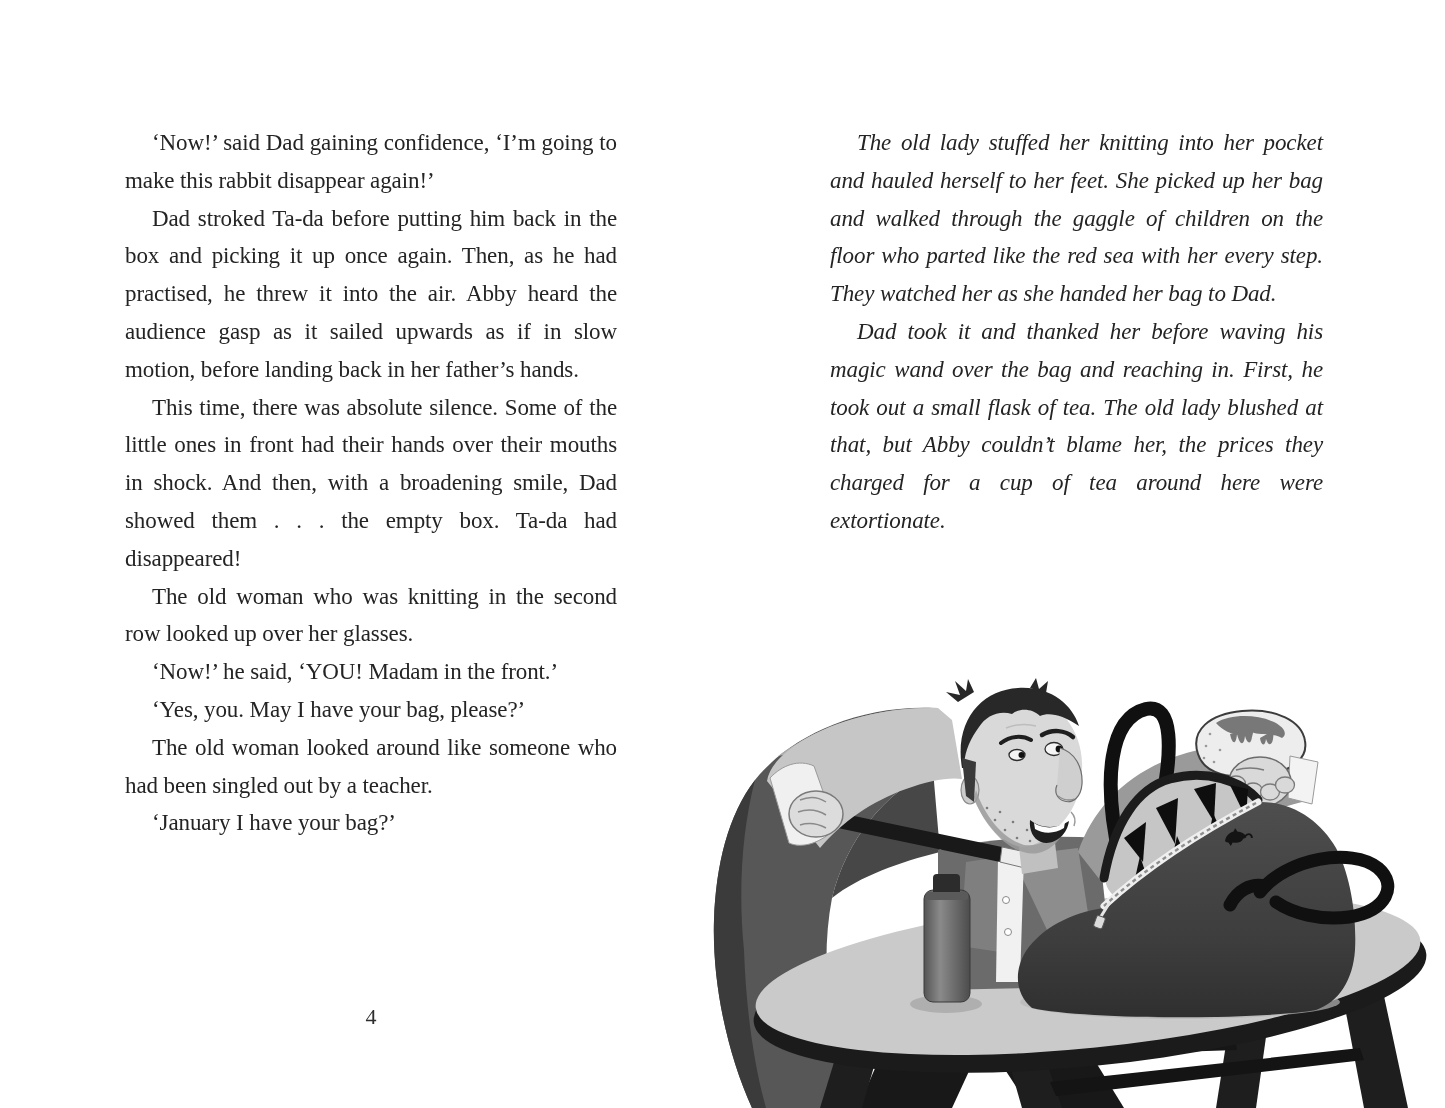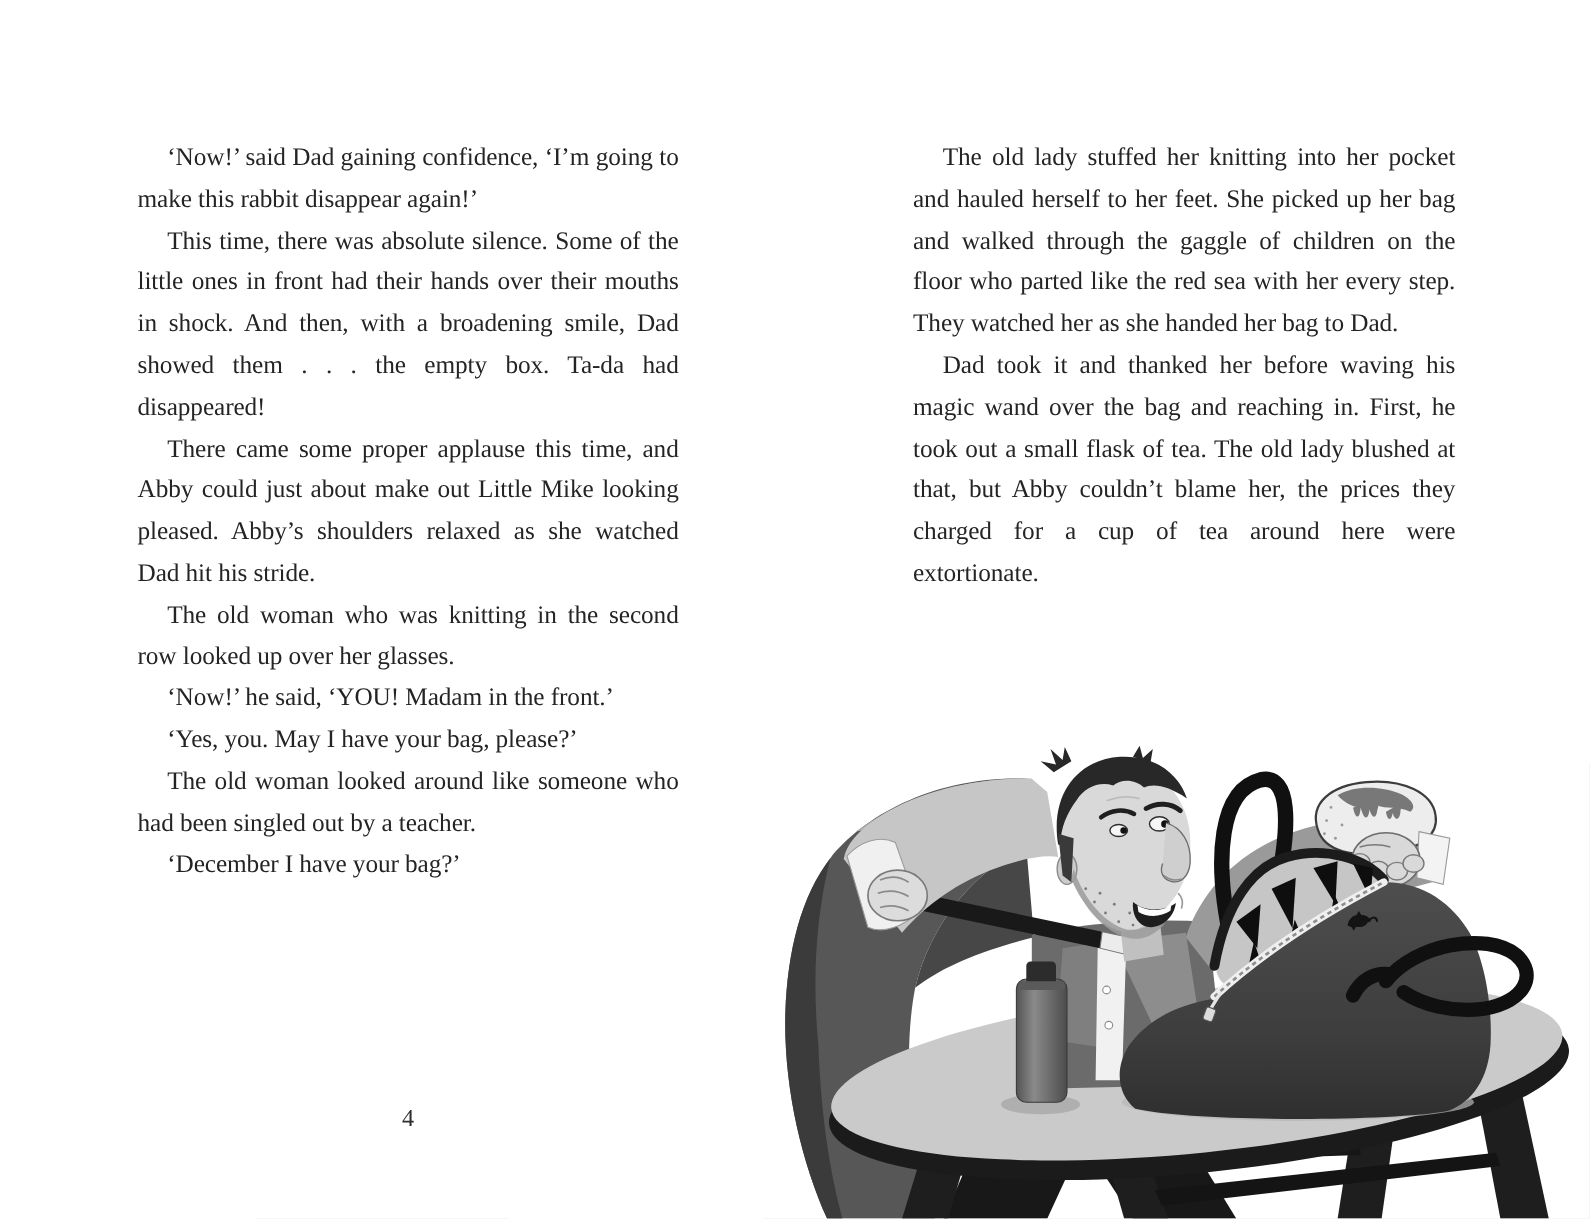--- a/index.html
+++ b/index.html
@@ -6,42 +6,42 @@
   .spread{
     position:relative;width:1445px;height:1108px;background:#ffffff;
     overflow:hidden;font-family:"Liberation Serif", serif;color:#242424;padding-left:39px;
   }
   .text-col{
     position:absolute;text-align:justify;font-size:23px;line-height:37.8px;
     letter-spacing:-0.1px;
   }
   .text-col p{margin:0;text-indent:27px;}
   #left-col{left:125px;top:124px;width:492px;}
-  #right-col{left:830px;top:124px;width:493px;}
+  #right-col{left:830px;top:124px;width:493px;font-style:italic;}
   .pagenum{
     position:absolute;left:125px;top:1004px;width:492px;text-align:center;
     font-size:22px;color:#2e2e2e;
   }
   #illustration{position:absolute;left:700px;top:650px;width:745px;height:458px;}
 </style>
 </head>
 <body>
 
 <div class="spread">
 
   <div>
     <div class="text-col" id="left-col">
         <p>‘Now!’ said Dad gaining confidence, ‘I’m going to make this rabbit disappear again!’</p>
+        <p>Dad stroked Ta-da before putting him back in the box and picking it up once again. Then, as he had practised, he threw it into the air. Abby heard the audience gasp as it sailed upwards as if in slow motion, before landing back in her father’s hands.</p>
         <p>This time, there was absolute silence. Some of the little ones in front had their hands over their mouths in shock. And then, with a broadening smile, Dad showed them . . . the empty box. Ta-da had disappeared!</p>
-        <p>There came some proper applause this time, and Abby could just about make out Little Mike looking pleased. Abby’s shoulders relaxed as she watched Dad hit his stride.</p>
         <p>The old woman who was knitting in the second row looked up over her glasses.</p>
         <p>‘Now!’ he said, ‘YOU! Madam in the front.’</p>
         <p>‘Yes, you. May I have your bag, please?’</p>
         <p>The old woman looked around like someone who had been singled out by a teacher.</p>
-        <p>‘December I have your bag?’</p>
+        <p>‘January I have your bag?’</p>
       </div>
     <div class="pagenum">4</div>
   </div>
 
   <div>
     <div class="text-col" id="right-col">
         <p>The old lady stuffed her knitting into her pocket and hauled herself to her feet. She picked up her bag and walked through the gaggle of children on the floor who parted like the red sea with her every step. They watched her as she handed her bag to Dad.</p>
         <p>Dad took it and thanked her before waving his magic wand over the bag and reaching in. First, he took out a small flask of tea. The old lady blushed at that, but Abby couldn’t blame her, the prices they charged for a cup of tea around here were extortionate.</p>
       </div>
 

